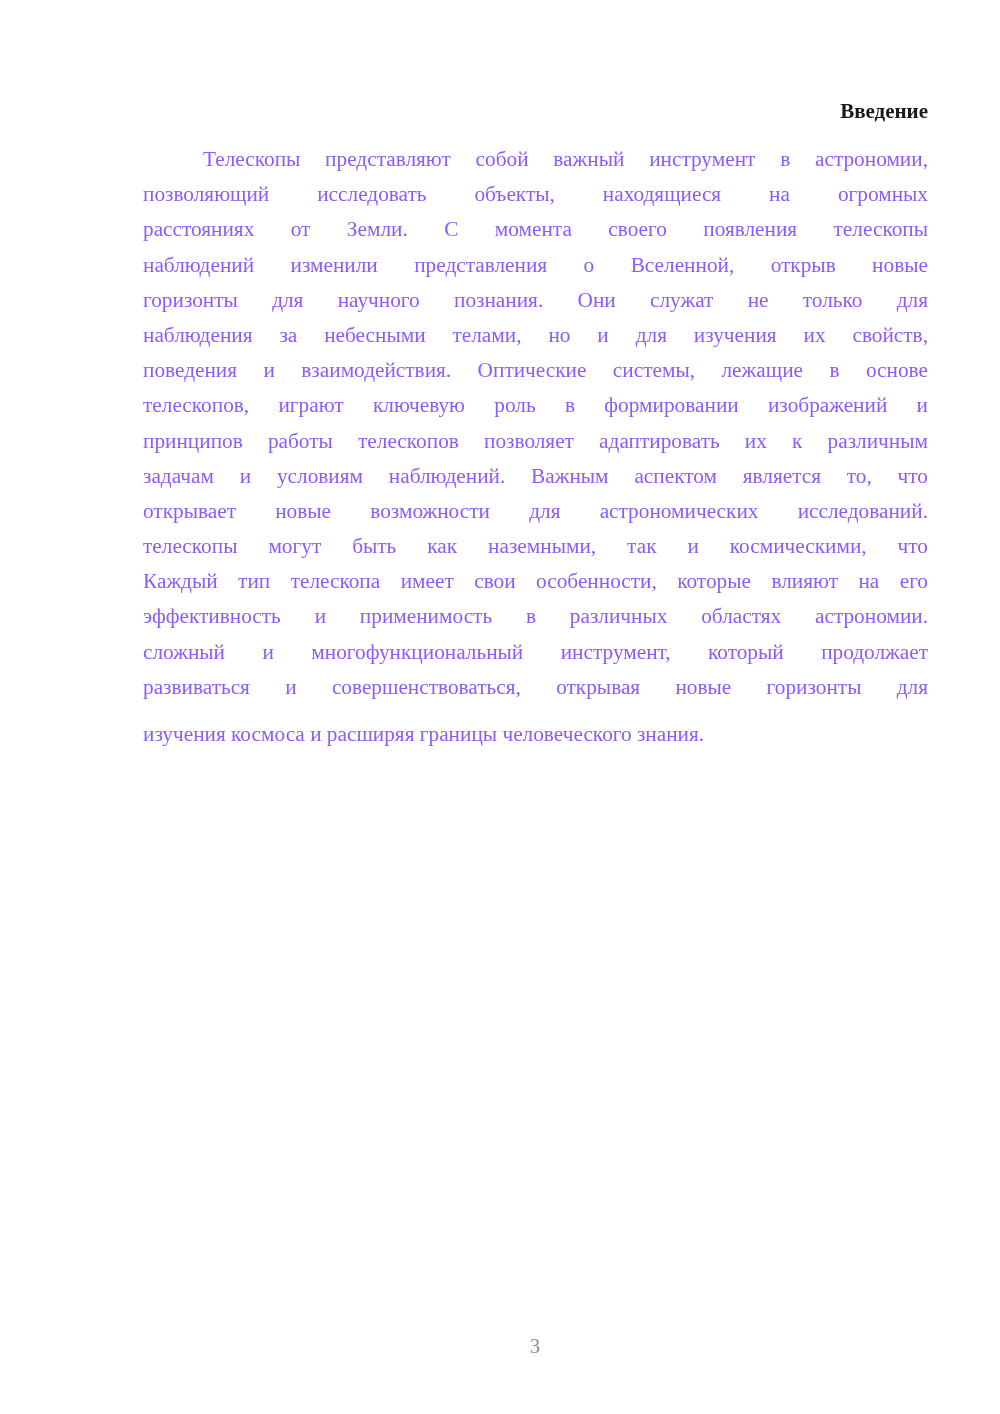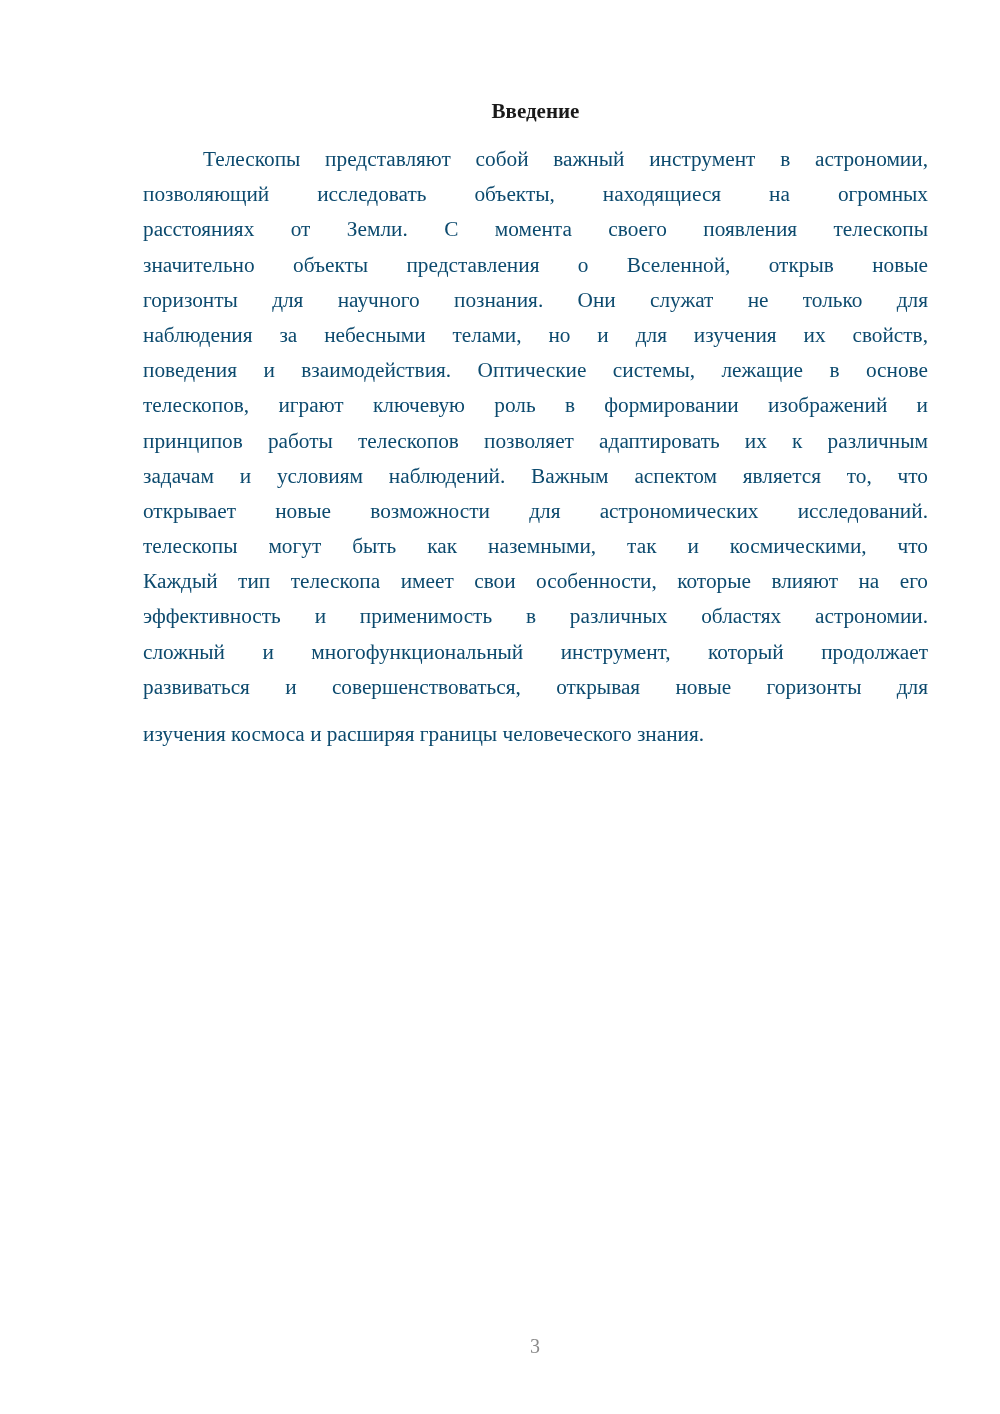--- a/index.html
+++ b/index.html
@@ -20,21 +20,21 @@
       left: 0; top: 0;
       width: 1000px;
       height: 1414px;
       background: #ffffff;
     }
     .heading {
       position: absolute;
       left: 143px;
       width: 785px;
       top: 97px;
-      text-align: center;
+      text-align: right;
       font-weight: bold;
       font-size: 21px;
       line-height: 28px;
       margin: 0;
       color: #1a1a1a;
     }
     .body-text {
       position: absolute;
       left: 143px;
       top: 142px;
@@ -42,21 +42,21 @@
       margin: 0;
     }
     .line {
       display: block;
       height: 35.2px;
       line-height: 35.2px;
       font-size: 21.3px;
       white-space: nowrap;
       text-align: justify;
       text-align-last: justify;
-      color: #0c4a6e;
+      color: #8b5cf6;
     }
     .line.first {
       padding-left: 60px;
     }
     .line.last {
       text-align-last: left;
       margin-top: 12px;
     }
     .page-number {
       position: absolute;
@@ -72,21 +72,21 @@
 </head>
 <body>
 
 <div class="page">
   <h1 class="heading">Введение</h1>
 
   <div class="body-text">
     <span class="line first">Телескопы представляют собой важный инструмент в астрономии,</span>
     <span class="line">позволяющий исследовать объекты, находящиеся на огромных</span>
     <span class="line">расстояниях от Земли. С момента своего появления телескопы</span>
-    <span class="line">значительно объекты представления о Вселенной, открыв новые</span>
+    <span class="line">наблюдений изменили представления о Вселенной, открыв новые</span>
     <span class="line">горизонты для научного познания. Они служат не только для</span>
     <span class="line">наблюдения за небесными телами, но и для изучения их свойств,</span>
     <span class="line">поведения и взаимодействия. Оптические системы, лежащие в основе</span>
     <span class="line">телескопов, играют ключевую роль в формировании изображений и</span>
     <span class="line">принципов работы телескопов позволяет адаптировать их к различным</span>
     <span class="line">задачам и условиям наблюдений. Важным аспектом является то, что</span>
     <span class="line">открывает новые возможности для астрономических исследований.</span>
     <span class="line">телескопы могут быть как наземными, так и космическими, что</span>
     <span class="line">Каждый тип телескопа имеет свои особенности, которые влияют на его</span>
     <span class="line">эффективность и применимость в различных областях астрономии.</span>

